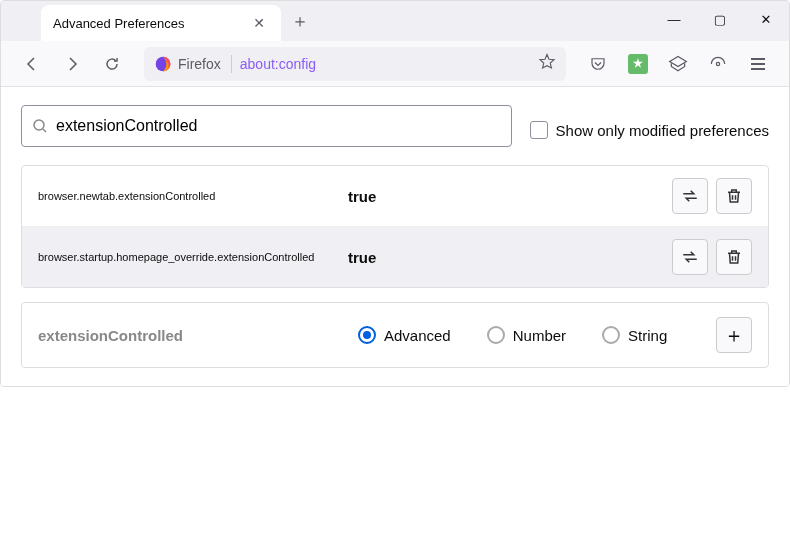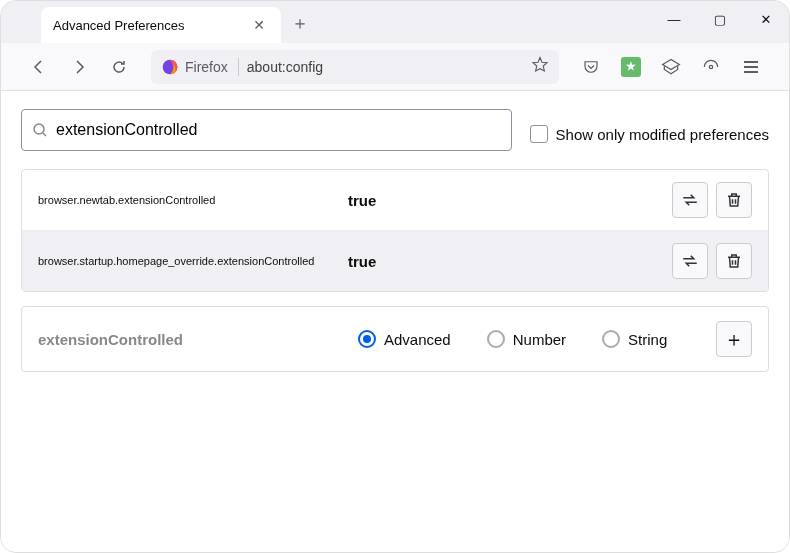--- a/index.html
+++ b/index.html
@@ -1,35 +1,35 @@
 <!DOCTYPE html>
 <html><head>
 <meta charset="utf-8">
 <style>
 * { box-sizing: border-box; margin: 0; padding: 0; }
 body { font-family: -apple-system, "Segoe UI", sans-serif; font-size: 14px; color: #0c0c0d; background: #fff; width: 790px; height: 553px; overflow: hidden; position: relative; }
 
 
-.window { border: 1px solid #ddd; border-radius: 16px; width: 790px; height: 553px; background: #fff; display: flex; flex-direction: column; overflow: hidden; }
+.window { border: 1px solid #ddd; border-radius: 4px; width: 790px; height: 387px; background: #fff; display: flex; flex-direction: column; overflow: hidden; }
 .titlebar { height: 42px; background: #f0f0f4; display: flex; align-items: flex-end; padding: 0 8px 0 40px; position: relative; }
 .tab { background: #fff; border-radius: 8px 8px 0 0; padding: 8px 12px; display: flex; align-items: center; gap: 10px; min-width: 240px; height: 36px; }
 .tab-title { flex: 1; font-size: 13px; }
 .tab-close { cursor: pointer; font-size: 14px; padding: 2px 4px; color: #5b5b66; }
 .new-tab { padding: 8px 10px; cursor: pointer; color: #5b5b66; font-size: 18px; }
 .win-controls { position: absolute; right: 0; top: 0; display: flex; height: 36px; }
 .win-btn { width: 46px; display: flex; align-items: center; justify-content: center; font-size: 13px; cursor: pointer; }
 
 
-.toolbar { height: 48px; background: #f9f9fb; border-bottom: 1px solid #e0e0e6; display: flex; align-items: center; padding: 0 22px; gap: 8px; }
+.toolbar { height: 48px; background: #f9f9fb; border-bottom: 1px solid #e0e0e6; display: flex; align-items: center; padding: 0 15px; gap: 8px; }
 .nav-btn { width: 32px; height: 32px; display: flex; align-items: center; justify-content: center; cursor: pointer; border-radius: 4px; color: #5b5b66; }
 .nav-btn svg { width: 16px; height: 16px; }
 .urlbar { flex: 1; height: 34px; background: #f0f0f4; border-radius: 6px; display: flex; align-items: center; padding: 0 10px; gap: 8px; margin: 0 8px; }
 .urlbar-identity { display: flex; align-items: center; gap: 6px; color: #5b5b66; font-size: 14px; padding-right: 10px; border-right: 1px solid #ccc; }
 .firefox-icon { width: 18px; height: 18px; }
-.url-text { flex: 1; color: #404040; font-size: 14px; }
+.url-text { flex: 1; color: #8b5cf6; font-size: 14px; }
 .star { cursor: pointer; color: #5b5b66; }
 .tool-icon { width: 32px; height: 32px; display: flex; align-items: center; justify-content: center; cursor: pointer; }
 .ext-badge { width: 20px; height: 20px; background: #66bb6a; border-radius: 3px; display: flex; align-items: center; justify-content: center; color: #fff; font-size: 11px; font-weight: bold; }
 
 
 .content { flex: 1; padding: 18px 20px; position: relative; background: #fff; }
 .watermark { position: absolute; left: 0; right: 0; top: 48%; transform: translateY(-30%); text-align: center; font-size: 92px; font-weight: 700; font-style: italic; color: rgba(200,200,200,0.14); pointer-events: none; letter-spacing: -2px; }
 .watermark .red { color: rgba(227,106,84,0.18); }
 
 .search-row { display: flex; align-items: center; gap: 18px; margin-bottom: 18px; }

